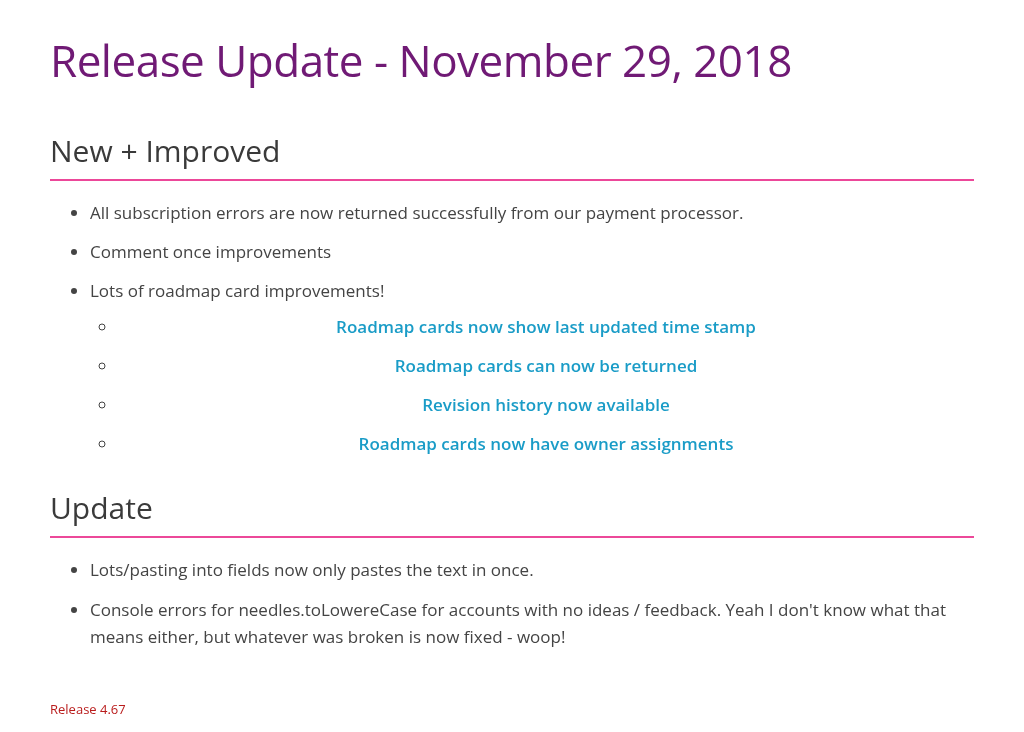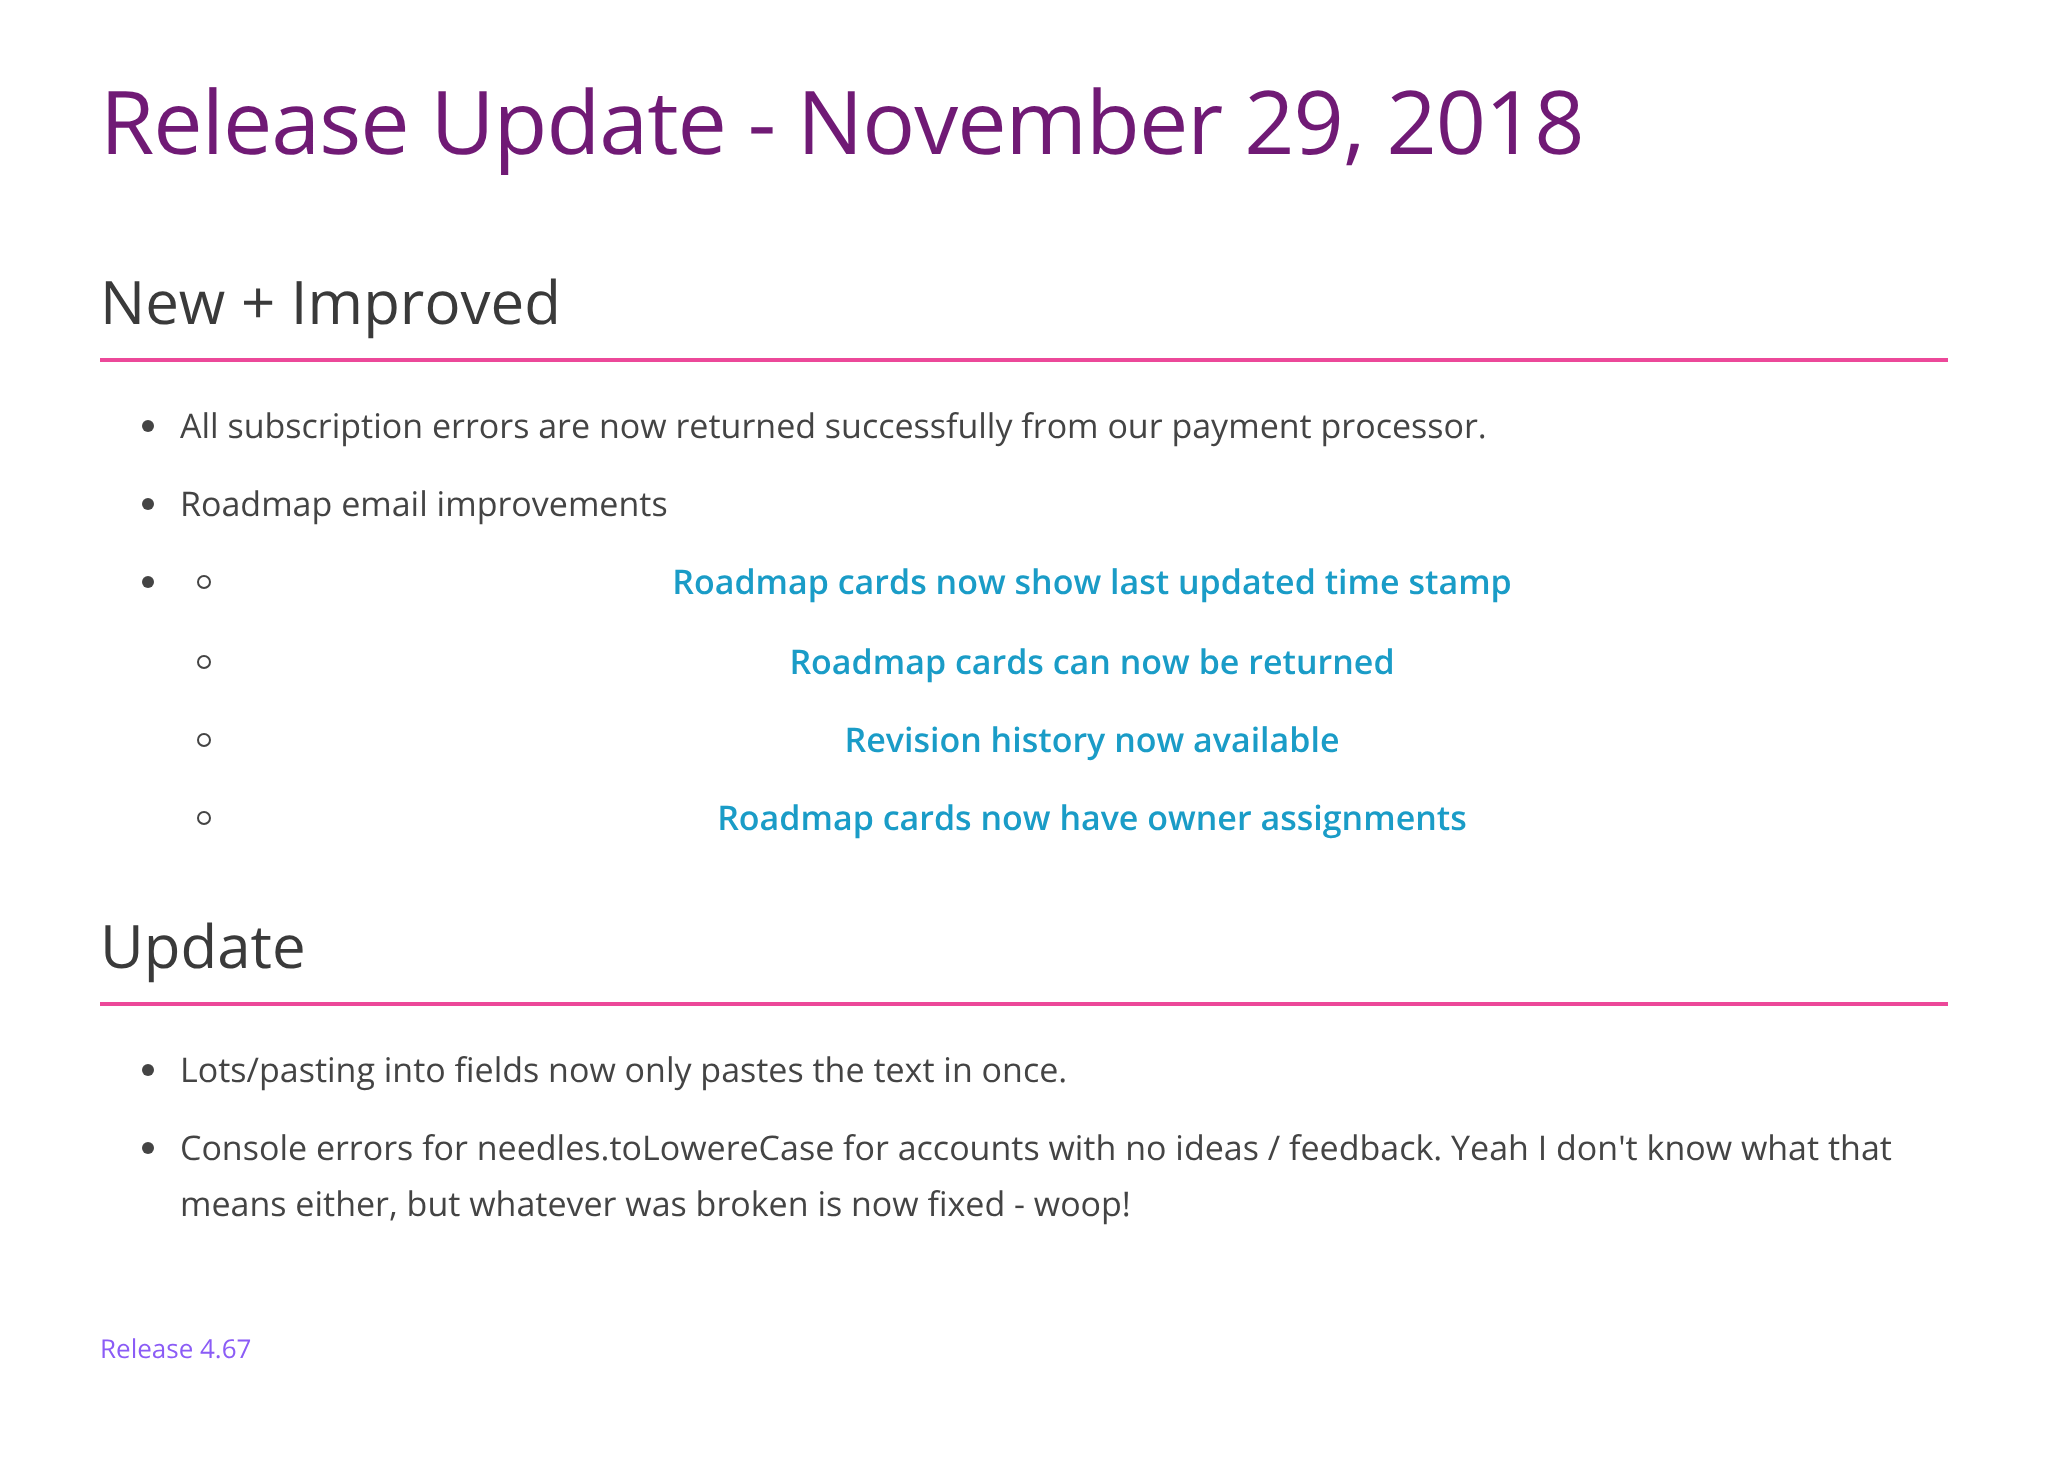--- a/index.html
+++ b/index.html
@@ -50,34 +50,35 @@
       margin-bottom: 12px;
       text-align: center;
     }
     a.link {
       color: #1a9cc7;
       font-weight: 600;
       text-decoration: none;
     }
     .footer-note {
       font-size: 13px;
-      color: #8b5cf6;
+      color: #b91c1c;
       margin-top: 50px;
     }
   </style>
 </head>
 <body>
 
 <h1>Release Update - November 29, 2018</h1>
 
 <h2>New + Improved</h2>
 <ul class="outer">
   <li>All subscription errors are now returned successfully from our payment processor.</li>
-  <li>Roadmap email improvements</li>
+  <li>Comment once improvements</li>
   <li>
+    <span>Lots of roadmap card improvements!</span>
     <ul class="inner">
       <li><a href="#" class="link">Roadmap cards now show last updated time stamp</a></li>
       <li><a href="#" class="link">Roadmap cards can now be returned</a></li>
       <li><a href="#" class="link">Revision history now available</a></li>
       <li><a href="#" class="link">Roadmap cards now have owner assignments</a></li>
     </ul>
   </li>
 </ul>
 
 <h2>Update</h2>

